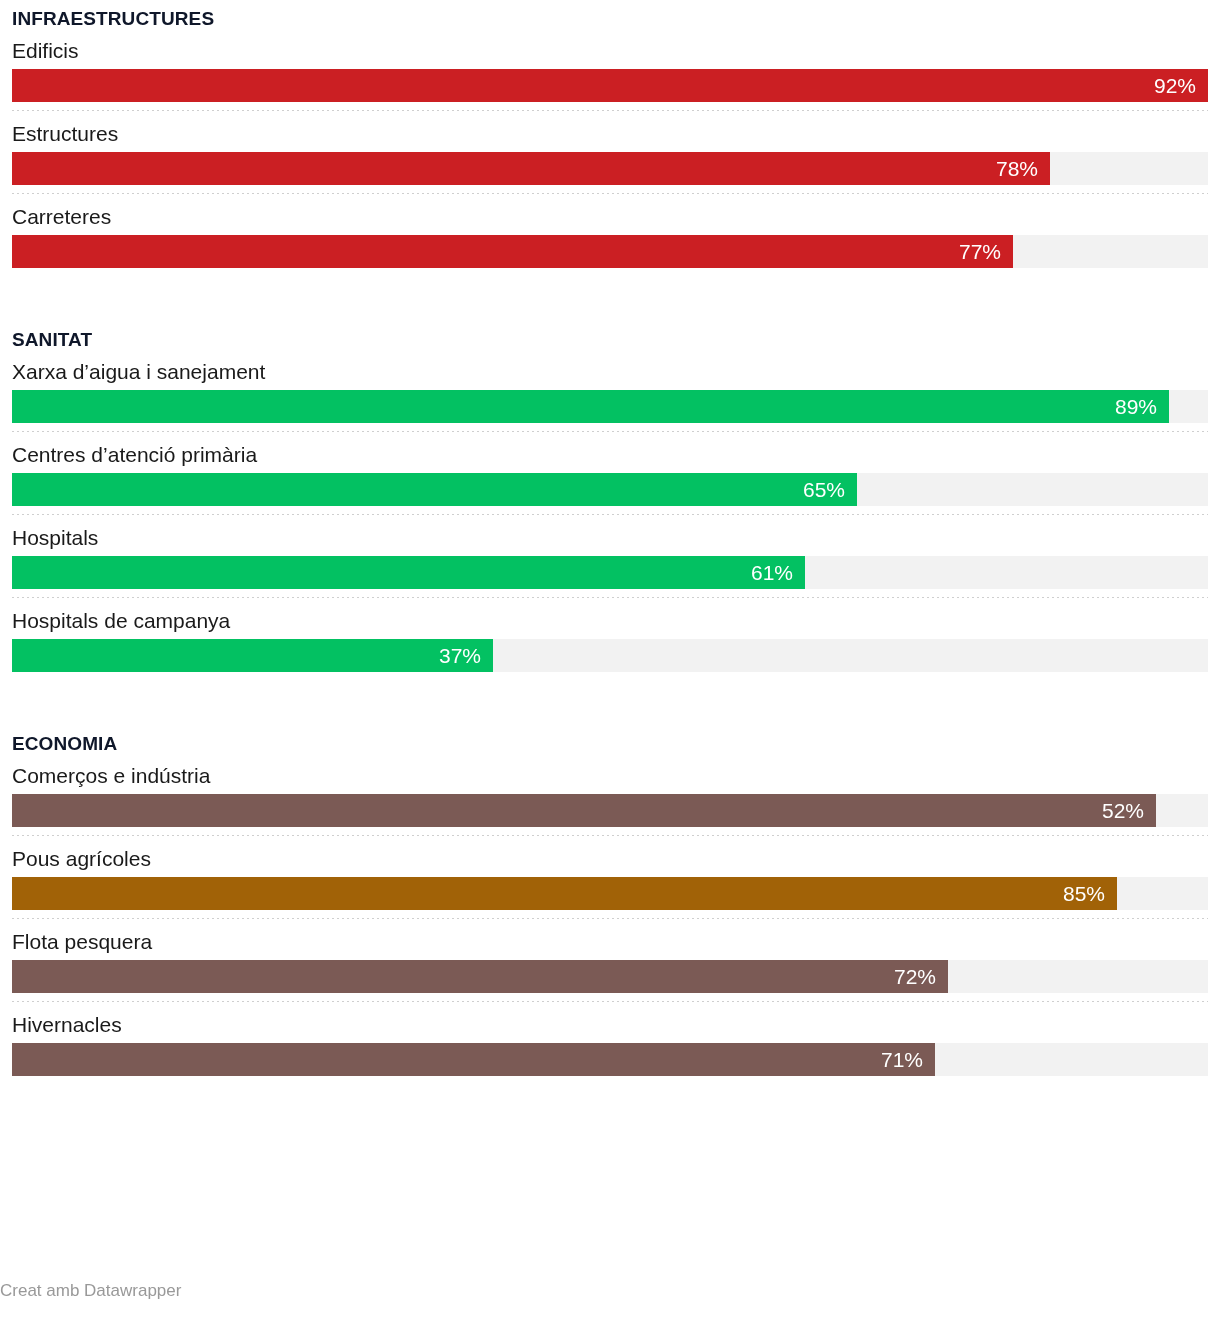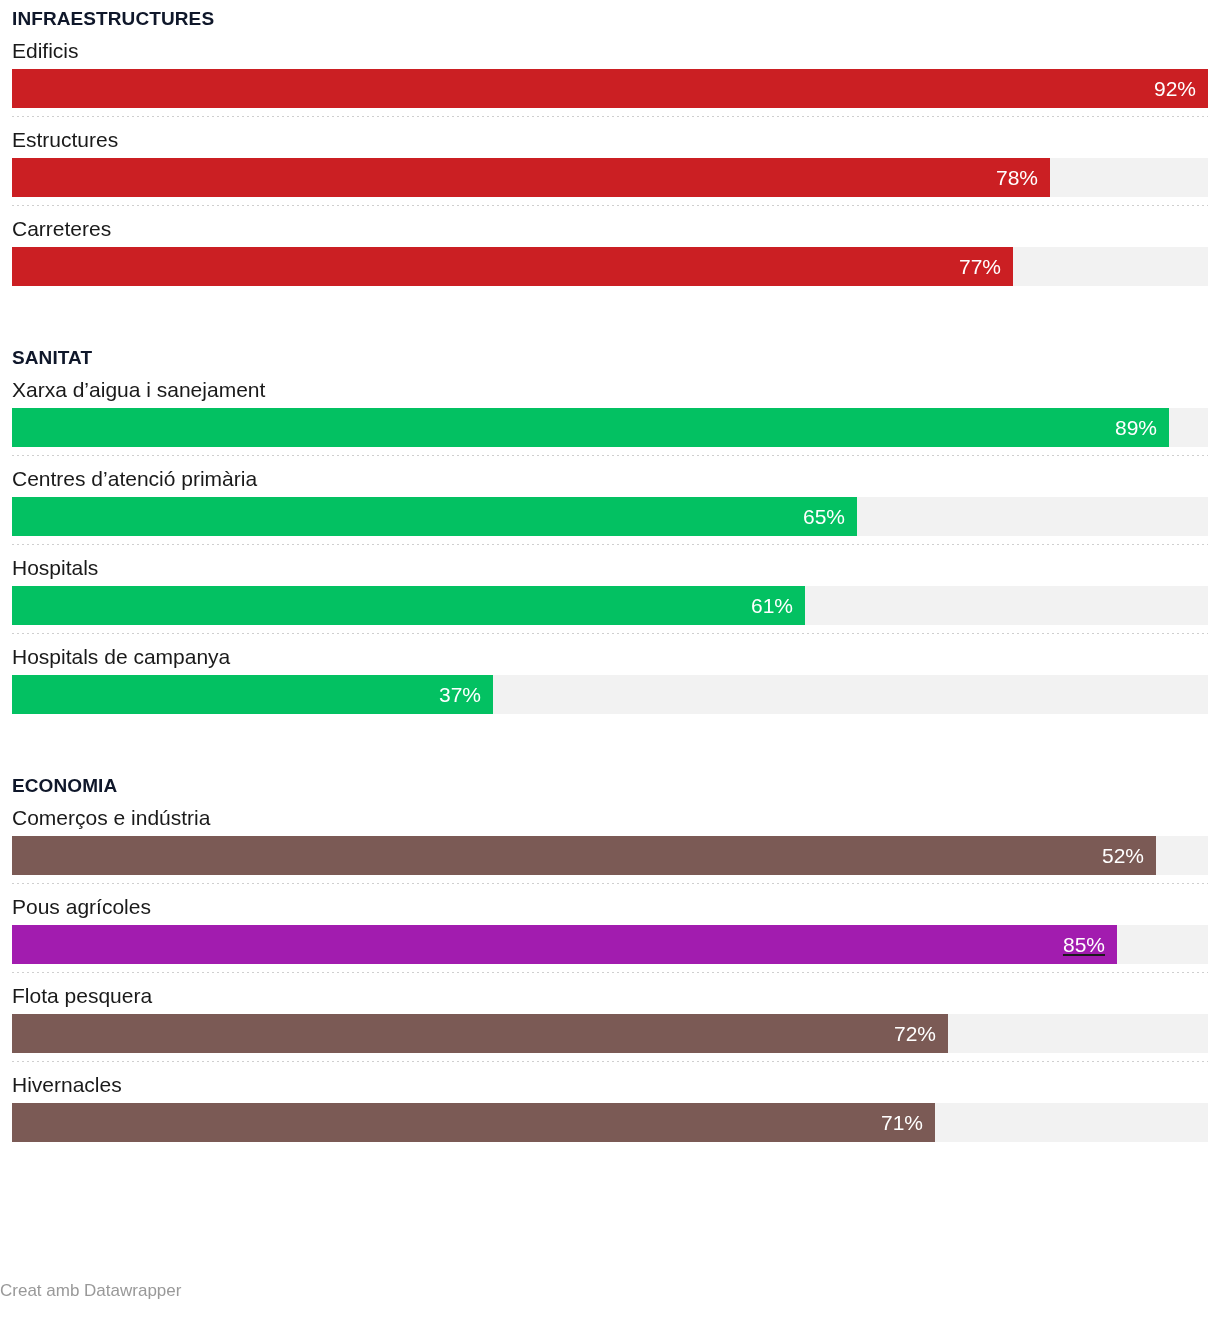--- a/index.html
+++ b/index.html
@@ -45,21 +45,21 @@
     font-size: 21px;
     font-weight: normal;
     color: #1a1a1a;
     line-height: 30px;
     padding-bottom: 3px;
     white-space: nowrap;
   }
   .bar-track {
     position: relative;
     width: 100%;
-    height: 39px;
+    height: 33px;
     background: #f2f2f2;
     overflow: hidden;
   }
   .bar-fill {
     position: absolute;
     left: 0;
     top: 0;
     bottom: 0;
     display: flex;
     align-items: center;
@@ -172,21 +172,21 @@
           <div class="bar-track">
             <div class="bar-fill" style="width: 95.6522%; background: rgb(123, 90, 85);">
               <span class="bar-value">52%</span>
             </div>
           </div>
           <div class="row-separator"></div>
         </div>
         <div class="row">
           <div class="row-label">Pous agrícoles</div>
           <div class="bar-track">
-            <div class="bar-fill" style="width: 92.3913%; background: #a21caf; text-decoration: underline;">
+            <div class="bar-fill" style="width: 92.3913%; background: #a16207;">
               <span class="bar-value">85%</span>
             </div>
           </div>
           <div class="row-separator"></div>
         </div>
         <div class="row">
           <div class="row-label">Flota pesquera</div>
           <div class="bar-track">
             <div class="bar-fill" style="width: 78.2609%; background: rgb(123, 90, 85);">
               <span class="bar-value">72%</span>

